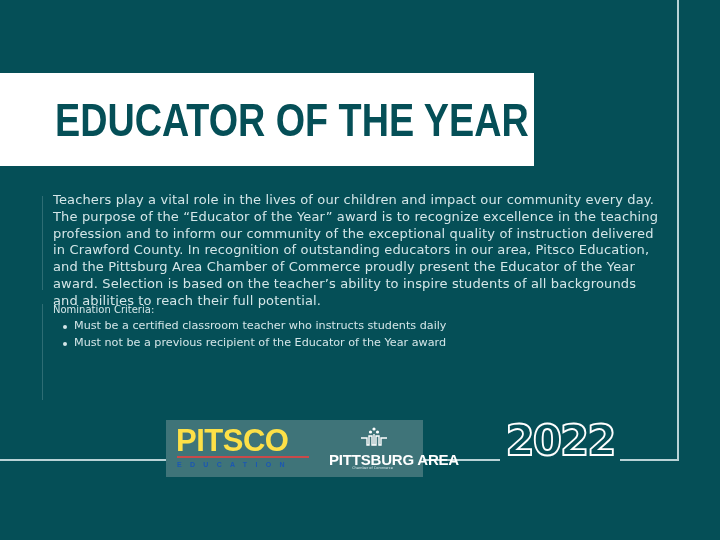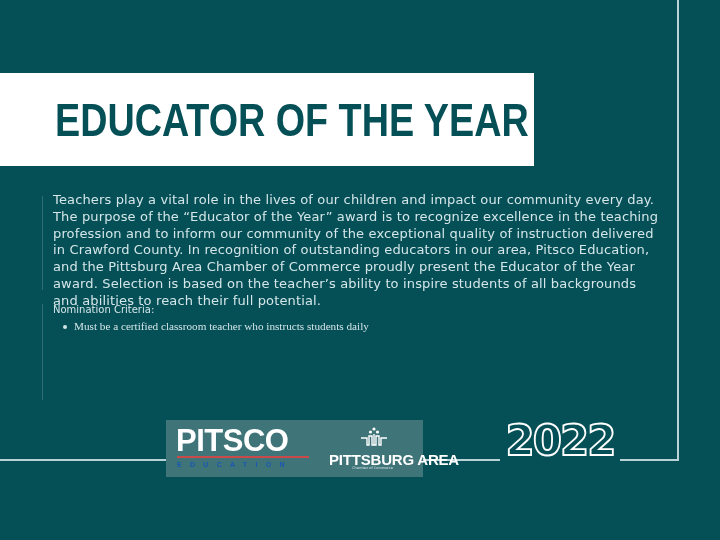--- a/index.html
+++ b/index.html
@@ -5,24 +5,24 @@
   html, body { margin:0; padding:0; }
   body { width:720px; height:540px; background:#054f57; position:relative; overflow:hidden; font-family:"DejaVu Sans", sans-serif; }
   .frame-v { position:absolute; left:677px; top:0; width:2px; height:461px; background:#b9d3d6; }
   .frame-h { position:absolute; left:0; top:459px; width:679px; height:2px; background:#b9d3d6; }
   .title-box { position:absolute; left:0; top:73px; width:534px; height:93px; background:#ffffff; }
   .title { position:absolute; left:55px; top:92px; font-family:"Liberation Sans", sans-serif; font-weight:bold; font-size:46px; line-height:56px; color:#054f57; letter-spacing:0px; transform:scaleX(0.82); transform-origin:left center; white-space:nowrap; }
   .bar { position:absolute; left:42px; width:1px; background:#2e6d74; }
   .para { position:absolute; left:53px; top:192px; width:610px; font-size:13px; line-height:16.8px; color:#d4e6e8; letter-spacing:0.15px; }
   .criteria-title { position:absolute; left:53px; top:302px; font-size:10px; line-height:16px; color:#d4e6e8; }
   .criteria { position:absolute; left:60px; top:318px; margin:0; padding:0; list-style:none; }
-  .criteria li { font-size:11.2px; line-height:16.9px; color:#d4e6e8; padding-left:14px; position:relative; white-space:nowrap;font-family:Liberation Serif, serif; }
+  .criteria li { font-size:11.2px; line-height:16.9px; color:#d4e6e8; padding-left:14px; position:relative; white-space:nowrap; }
   .criteria li .dot { position:absolute; left:3px; top:7px; width:4px; height:4px; border-radius:50%; background:#d4e6e8; }
   .logo-box { position:absolute; left:166px; top:420px; width:257px; height:57px; background:#3f7479; }
-  .pitsco { position:absolute; left:10px; top:5px; font-family:"Liberation Sans", sans-serif; font-weight:bold; font-size:31px; line-height:32px; color:#ffffff; letter-spacing:-0.5px; }
+  .pitsco { position:absolute; left:10px; top:5px; font-family:"Liberation Sans", sans-serif; font-weight:bold; font-size:31px; line-height:32px; color:#fde047; letter-spacing:-0.5px; }
   .pitsco-rule { position:absolute; left:11px; top:36px; width:132px; height:2px; background:#c94a4a; }
   .pitsco-sub { position:absolute; left:11px; top:40px; width:132px; font-family:"Liberation Sans", sans-serif; font-weight:bold; font-size:7px; line-height:10px; color:#1b57b3; letter-spacing:8.3px; }
   .pa-icon { position:absolute; left:194px; top:6px; width:28px; height:22px; }
   .pa-name { position:absolute; left:163px; top:34px; font-family:"Liberation Sans", sans-serif; font-weight:bold; font-size:15px; line-height:12px; color:#ffffff; letter-spacing:-0.2px; white-space:nowrap; }
   .pa-sub { position:absolute; left:163px; top:46px; width:87px; text-align:center; font-size:3.5px; line-height:5px; color:#d4e6e8; }
   .year { position:absolute; left:500px; top:417px; width:120px; height:44px; }
 </style>
 </head>
 <body>
 
@@ -32,20 +32,21 @@
 <div class="title-box"></div>
 <div class="title">EDUCATOR OF THE YEAR</div>
 
 <div class="bar" style="top:196px;height:94px;"></div>
 <div class="para">Teachers play a vital role in the lives of our children and impact our community every day. The purpose of the “Educator of the Year” award is to recognize excellence in the teaching profession and to inform our community of the exceptional quality of instruction delivered in Crawford County. In recognition of outstanding educators in our area, Pitsco Education, and the Pittsburg Area Chamber of Commerce proudly present the Educator of the Year award. Selection is based on the teacher’s ability to inspire students of all backgrounds and abilities to reach their full potential.</div>
 
 <div class="bar" style="top:304px;height:96px;"></div>
 <div class="criteria-title">Nomination Criteria:</div>
 <ul class="criteria">
   <li><span class="dot"></span><span>Must be a certified classroom teacher who instructs students daily</span></li>
+  <li><span class="dot"></span><span>Must not be a previous recipient of the Educator of the Year award</span></li>
 </ul>
 
 <div class="logo-box">
   <div class="pitsco">PITSCO</div>
   <div class="pitsco-rule"></div>
   <div class="pitsco-sub">EDUCATION</div>
   <svg class="pa-icon" viewBox="0 0 28 22">
     <g fill="none" stroke="#ffffff" stroke-width="1.4">
       <path d="M1 12 H7 V19 H9 V10 H12 V19 H14 V8 M14 8 V19 H16 V10 H19 V19 H21 V12 H27"></path>
     </g>

